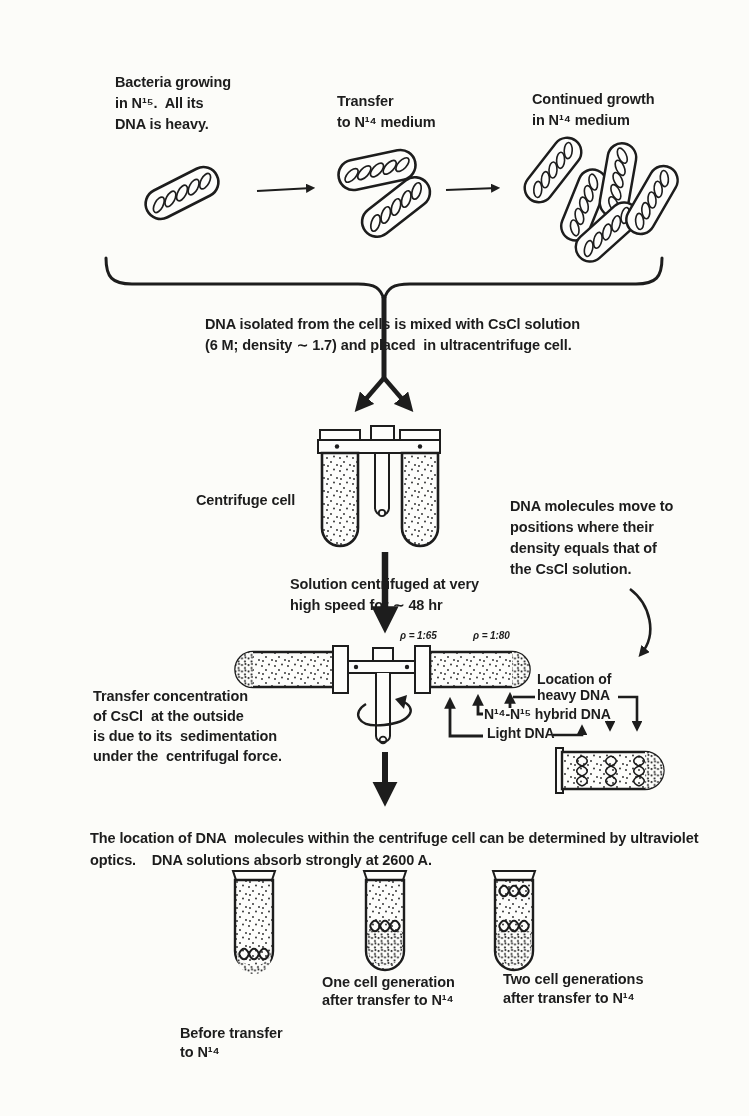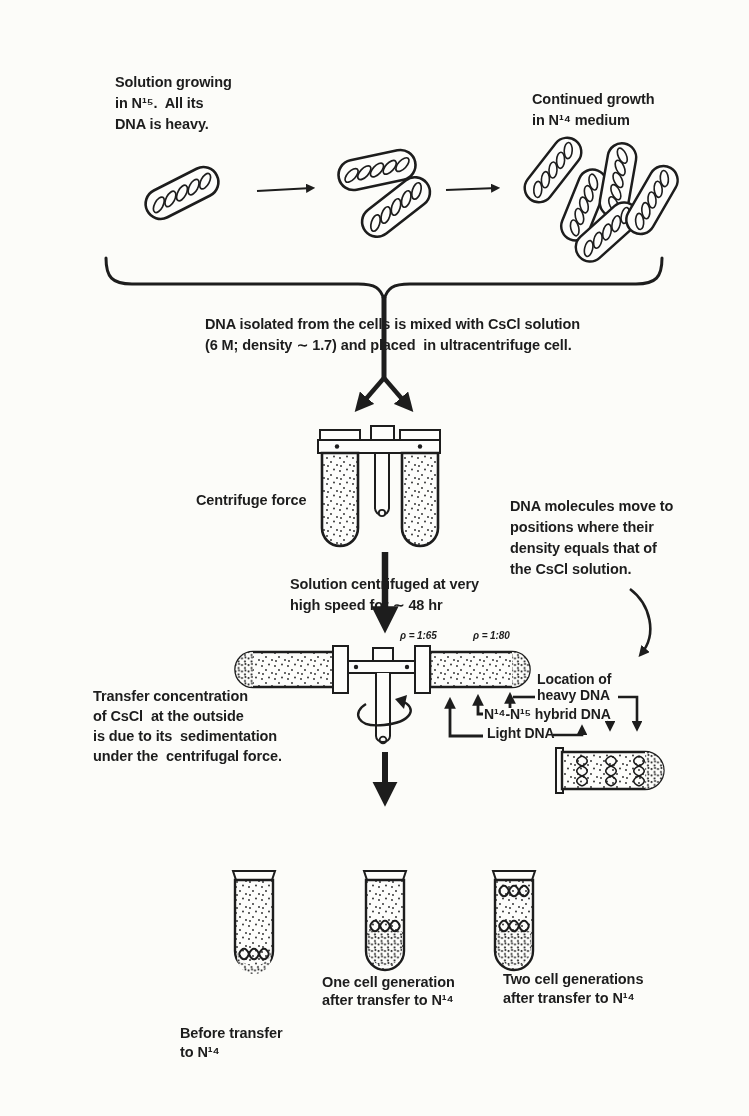--- a/index.html
+++ b/index.html
@@ -15,44 +15,48 @@
   }
   .small{font-size:14px;line-height:16px;}
   .rho{font-style:italic;font-size:10px;}
   svg.art{position:absolute;left:0;top:0;pointer-events:none;}
 </style>
 </head>
 <body>
 
 <div class="page">
 
-  <div class="label" style="left:115px;top:72px;">Solution growing
+  <div class="label" style="left:115px;top:72px;">Bacteria growing
 in N¹⁵.  All its
 DNA is heavy.</div>
+  <div class="label" style="left:337px;top:91px;">Transfer
+to N¹⁴ medium</div>
   <div class="label" style="left:532px;top:89px;">Continued growth
 in N¹⁴ medium</div>
   <div class="label" style="left:205px;top:314px;">DNA isolated from the cells is mixed with CsCl solution
 (6 M; density ∼ 1.7) and placed  in ultracentrifuge cell.</div>
-  <div class="label" style="left:196px;top:490px;">Centrifuge force</div>
+  <div class="label" style="left:196px;top:490px;">Centrifuge cell</div>
   <div class="label" style="left:510px;top:496px;">DNA molecules move to
 positions where their
 density equals that of
 the CsCl solution.</div>
   <div class="label" style="left:290px;top:574px;">Solution centrifuged at very
 high speed for ∼ 48 hr</div>
   <div class="label rho" style="left:400px;top:625px;">ρ = 1:65</div>
   <div class="label rho" style="left:473px;top:625px;">ρ = 1:80</div>
   <div class="label" style="left:93px;top:686px;line-height:20px;">Transfer concentration
 of CsCl  at the outside
 is due to its  sedimentation
 under the  centrifugal force.</div>
   <div class="label small" style="left:537px;top:671px;">Location of
 heavy DNA</div>
   <div class="label small" style="left:484px;top:706px;">N¹⁴-N¹⁵ hybrid DNA</div>
   <div class="label small" style="left:487px;top:725px;">Light DNA</div>
+  <div class="label" style="left:90px;top:827px;line-height:22px;">The location of DNA  molecules within the centrifuge cell can be determined by ultraviolet
+optics.    DNA solutions absorb strongly at 2600 A.</div>
   <div class="label" style="left:180px;top:1024px;line-height:19px;">Before transfer
 to N¹⁴</div>
   <div class="label" style="left:322px;top:973px;line-height:18px;">One cell generation
 after transfer to N¹⁴</div>
   <div class="label" style="left:503px;top:970px;line-height:19px;">Two cell generations
 after transfer to N¹⁴</div>
 
   <svg class="art" width="749" height="1116" viewBox="0 0 749 1116">
     <defs>
       <marker id="ah" viewBox="0 0 10 10" refX="6.5" refY="5" markerWidth="4.2" markerHeight="4.2" orient="auto-start-reverse" markerUnits="strokeWidth">

